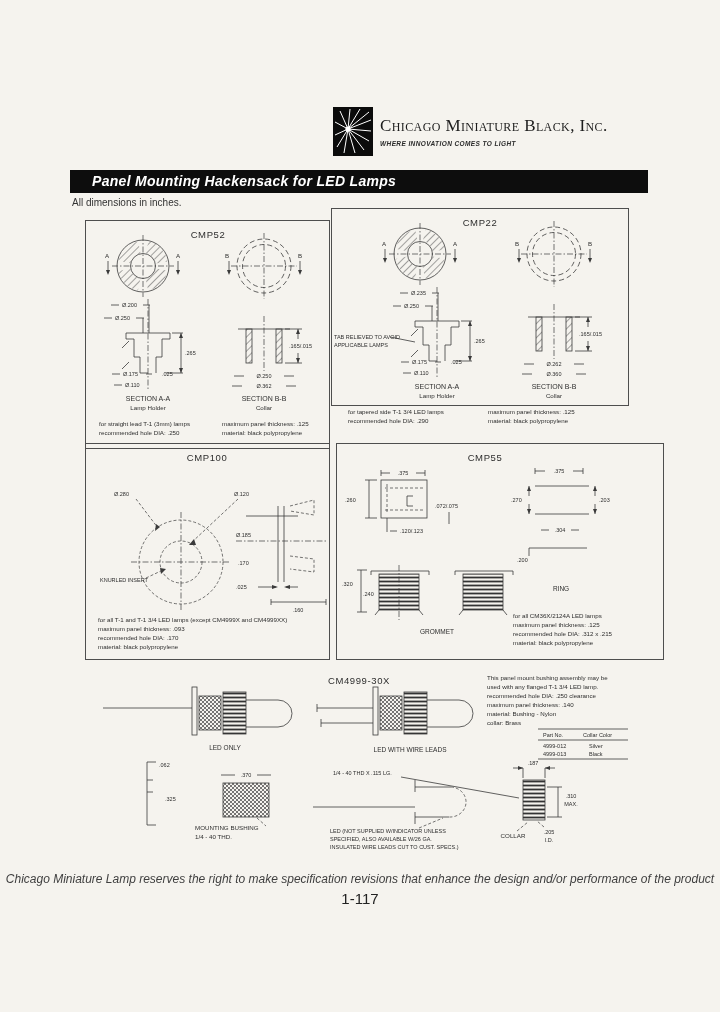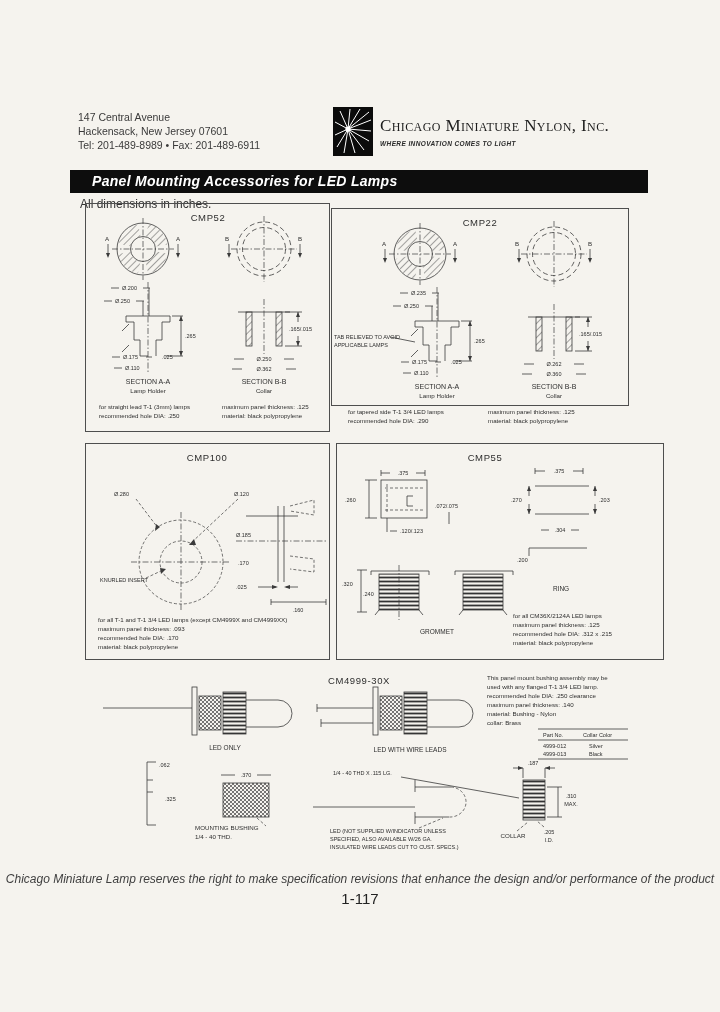--- a/index.html
+++ b/index.html
@@ -8,21 +8,21 @@
   .page{position:relative;width:720px;height:1012px;background:#f5f3ee;overflow:hidden}
   
   .address{position:absolute;left:78px;top:110px;font-size:10.5px;line-height:14px;color:#3a3a3a}
   .logo{position:absolute;left:333px;top:107px;display:flex}
   .logo-mark{width:40px;height:49px;background:#0b0b0b}
   .logo-text{margin-left:7px;padding-top:9px}
   .company{font-family:"Liberation Serif",serif;font-variant:small-caps;font-size:17px;letter-spacing:.4px;color:#1c1c1c;white-space:nowrap}
   .tagline{margin-top:4px;font-size:6.5px;font-style:italic;font-weight:bold;letter-spacing:.4px;color:#2a2a2a}
   .banner{position:absolute;left:70px;top:170px;width:578px;height:23px;background:#0d0d0d;color:#fff;
           font-style:italic;font-weight:bold;font-size:14px;line-height:23px;padding-left:22px;letter-spacing:.3px}
-  .dims-note{position:absolute;left:80px;top:197px;font-size:12px;color:#333}
+  .dims-note{position:absolute;left:72px;top:197px;font-size:10px;color:#333}
   
   .panel{position:absolute;border:1px solid #4e4e4e}
   .panel.noborder{border:none}
   svg{display:block}
   .s{stroke:#3a3a3a;stroke-width:.8;fill:none}
   .sf{stroke:#3a3a3a;stroke-width:.8}
   .sd{stroke:#3a3a3a;stroke-width:.7;fill:none;stroke-dasharray:6 2 1.5 2}
   .sd2{stroke:#3a3a3a;stroke-width:.7;fill:none;stroke-dasharray:3 2}
   .f{fill:#3a3a3a;stroke:none}
   text{fill:#2e2e2e;font-family:"Liberation Sans",sans-serif}
@@ -48,25 +48,20 @@
       <path d="M0,0 L4,4 M4,0 L0,4" style="stroke:#3f3f3f;stroke-width:.7;fill:none"></path>
     </pattern>
     <pattern id="hstripe" width="4" height="4" patternUnits="userSpaceOnUse">
       <rect width="4" height="1.8" y="0.6" style="fill:#333"></rect>
     </pattern>
   </defs>
 </svg>
 
 <div class="page">
 
-  <div class="address">
-    <div>147 Central Avenue</div>
-    <div>Hackensack, New Jersey 07601</div>
-    <div>Tel: 201-489-8989 • Fax: 201-489-6911</div>
-  </div>
 
   <div class="logo">
     <div class="logo-mark">
       <svg width="40" height="49" viewBox="0 0 40 49">
         <rect width="40" height="49" fill="#0b0b0b"></rect>
         <g style="stroke:#fff;stroke-width:1;fill:none">
           <line x1="15" y1="22" x2="36" y2="5"></line>
             <line x1="15" y1="22" x2="38" y2="13"></line>
           <line x1="15" y1="22" x2="38" y2="24"></line>
             <line x1="15" y1="22" x2="36" y2="34"></line>
@@ -77,32 +72,32 @@
           <line x1="15" y1="22" x2="2" y2="28"></line>
             <line x1="15" y1="22" x2="2" y2="15"></line>
           <line x1="15" y1="22" x2="7" y2="4"></line>
             <line x1="15" y1="22" x2="17" y2="2"></line>
           <line x1="15" y1="22" x2="27" y2="2"></line>
         </g>
         <circle cx="15" cy="22" r="2.6" fill="#fff"></circle>
       </svg>
     </div>
     <div class="logo-text">
-      <div class="company">Chicago Miniature Nylon, Inc.</div>
+      <div class="company">Chicago Miniature Black, Inc.</div>
       <div class="tagline">WHERE INNOVATION COMES TO LIGHT</div>
     </div>
   </div>
 
   <div class="banner">
-    <span>Panel Mounting Accessories for LED Lamps</span>
+    <span>Panel Mounting Hackensack for LED Lamps</span>
   </div>
 
   <div class="dims-note">All dimensions in inches.</div>
 
-  <div class="panel" style="left:85px;top:203px;width:245px;height:229px">
+  <div class="panel" style="left:85px;top:220px;width:245px;height:229px">
     <svg width="243" height="227" viewBox="0 0 243 227">
       <text class="t9 tm" x="122" y="17">CMP52</text>
 
       <g>
         <circle class="s" cx="57" cy="45" r="26"></circle>
         <circle cx="57" cy="45" r="19" fill="none" stroke="url(#hatch)" stroke-width="12" stroke-dasharray="21.8 8" stroke-dashoffset="26"></circle>
         <circle class="s" cx="57" cy="45" r="12.5"></circle>
         <line class="sd" x1="57" y1="14" x2="57" y2="76"></line>
         <line class="sd" x1="26" y1="45" x2="88" y2="45"></line>
         <text class="t6" x="19" y="37">A</text>

